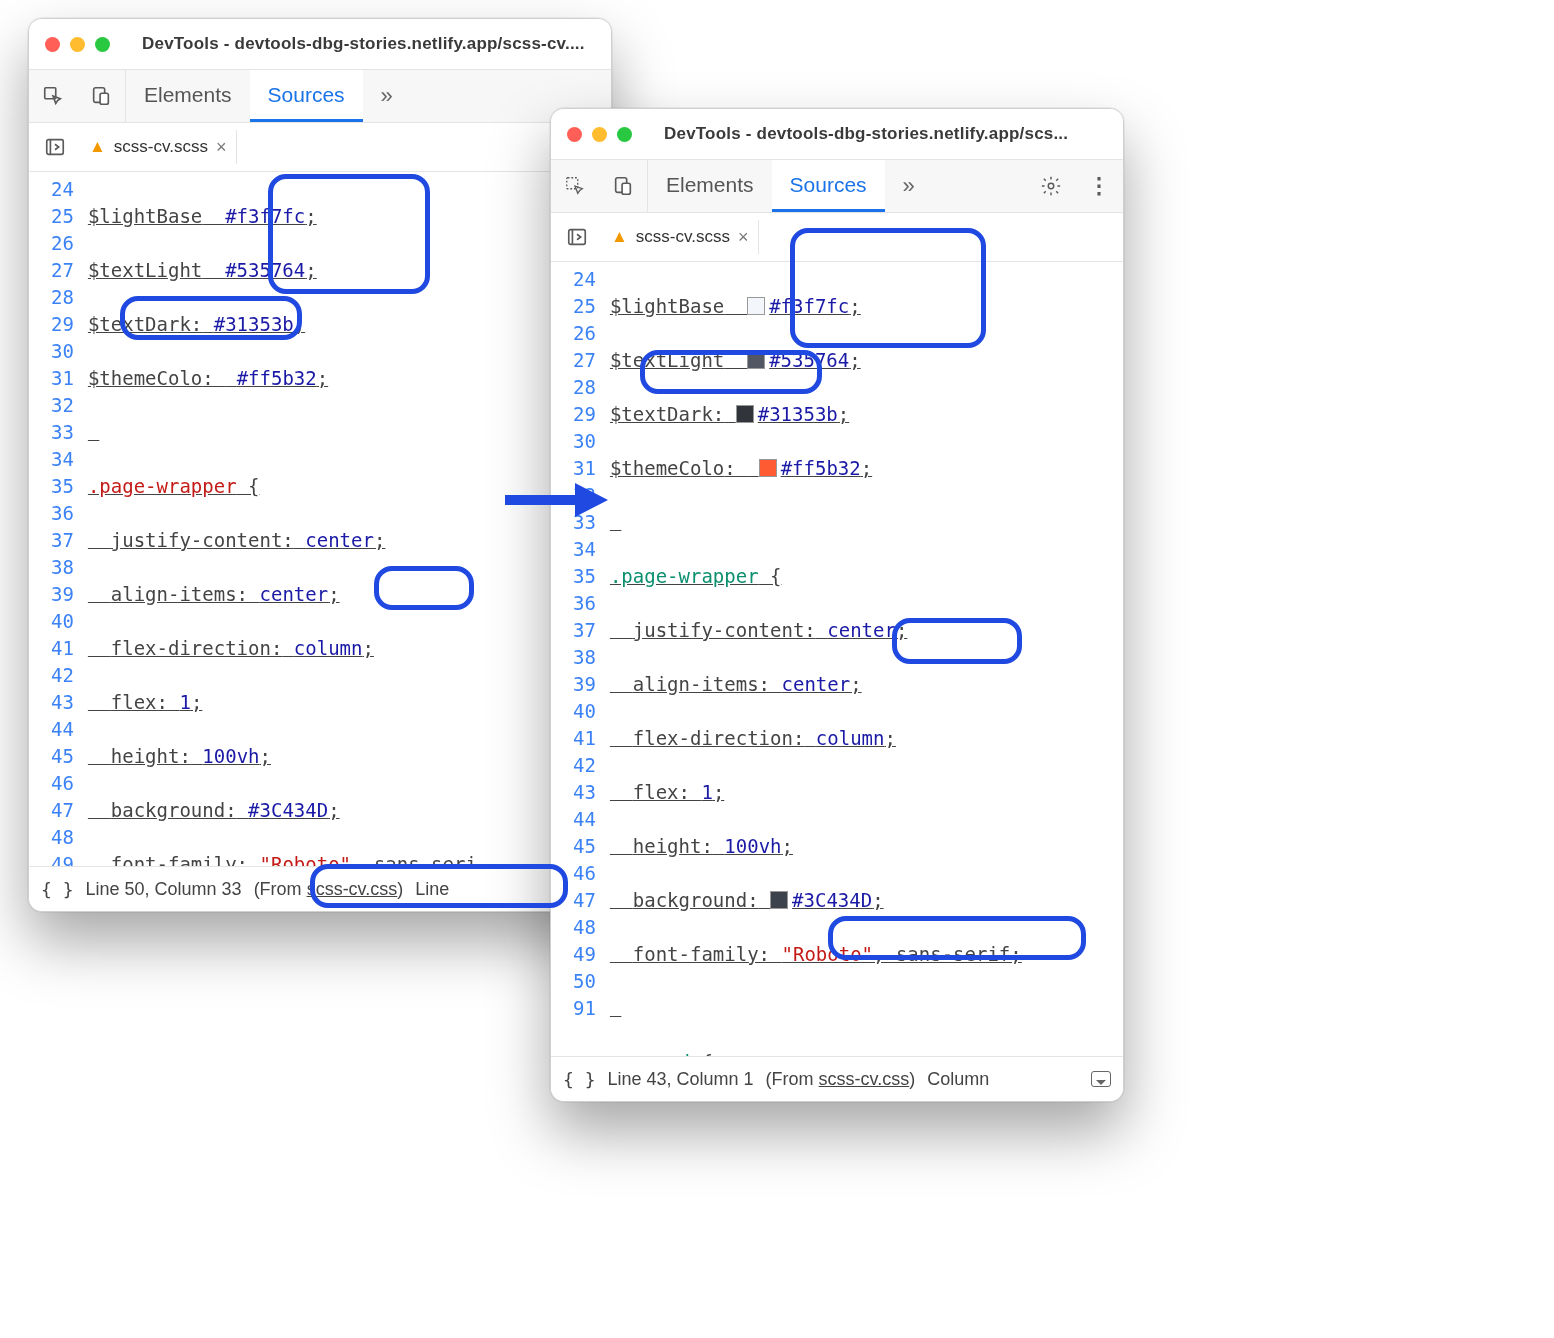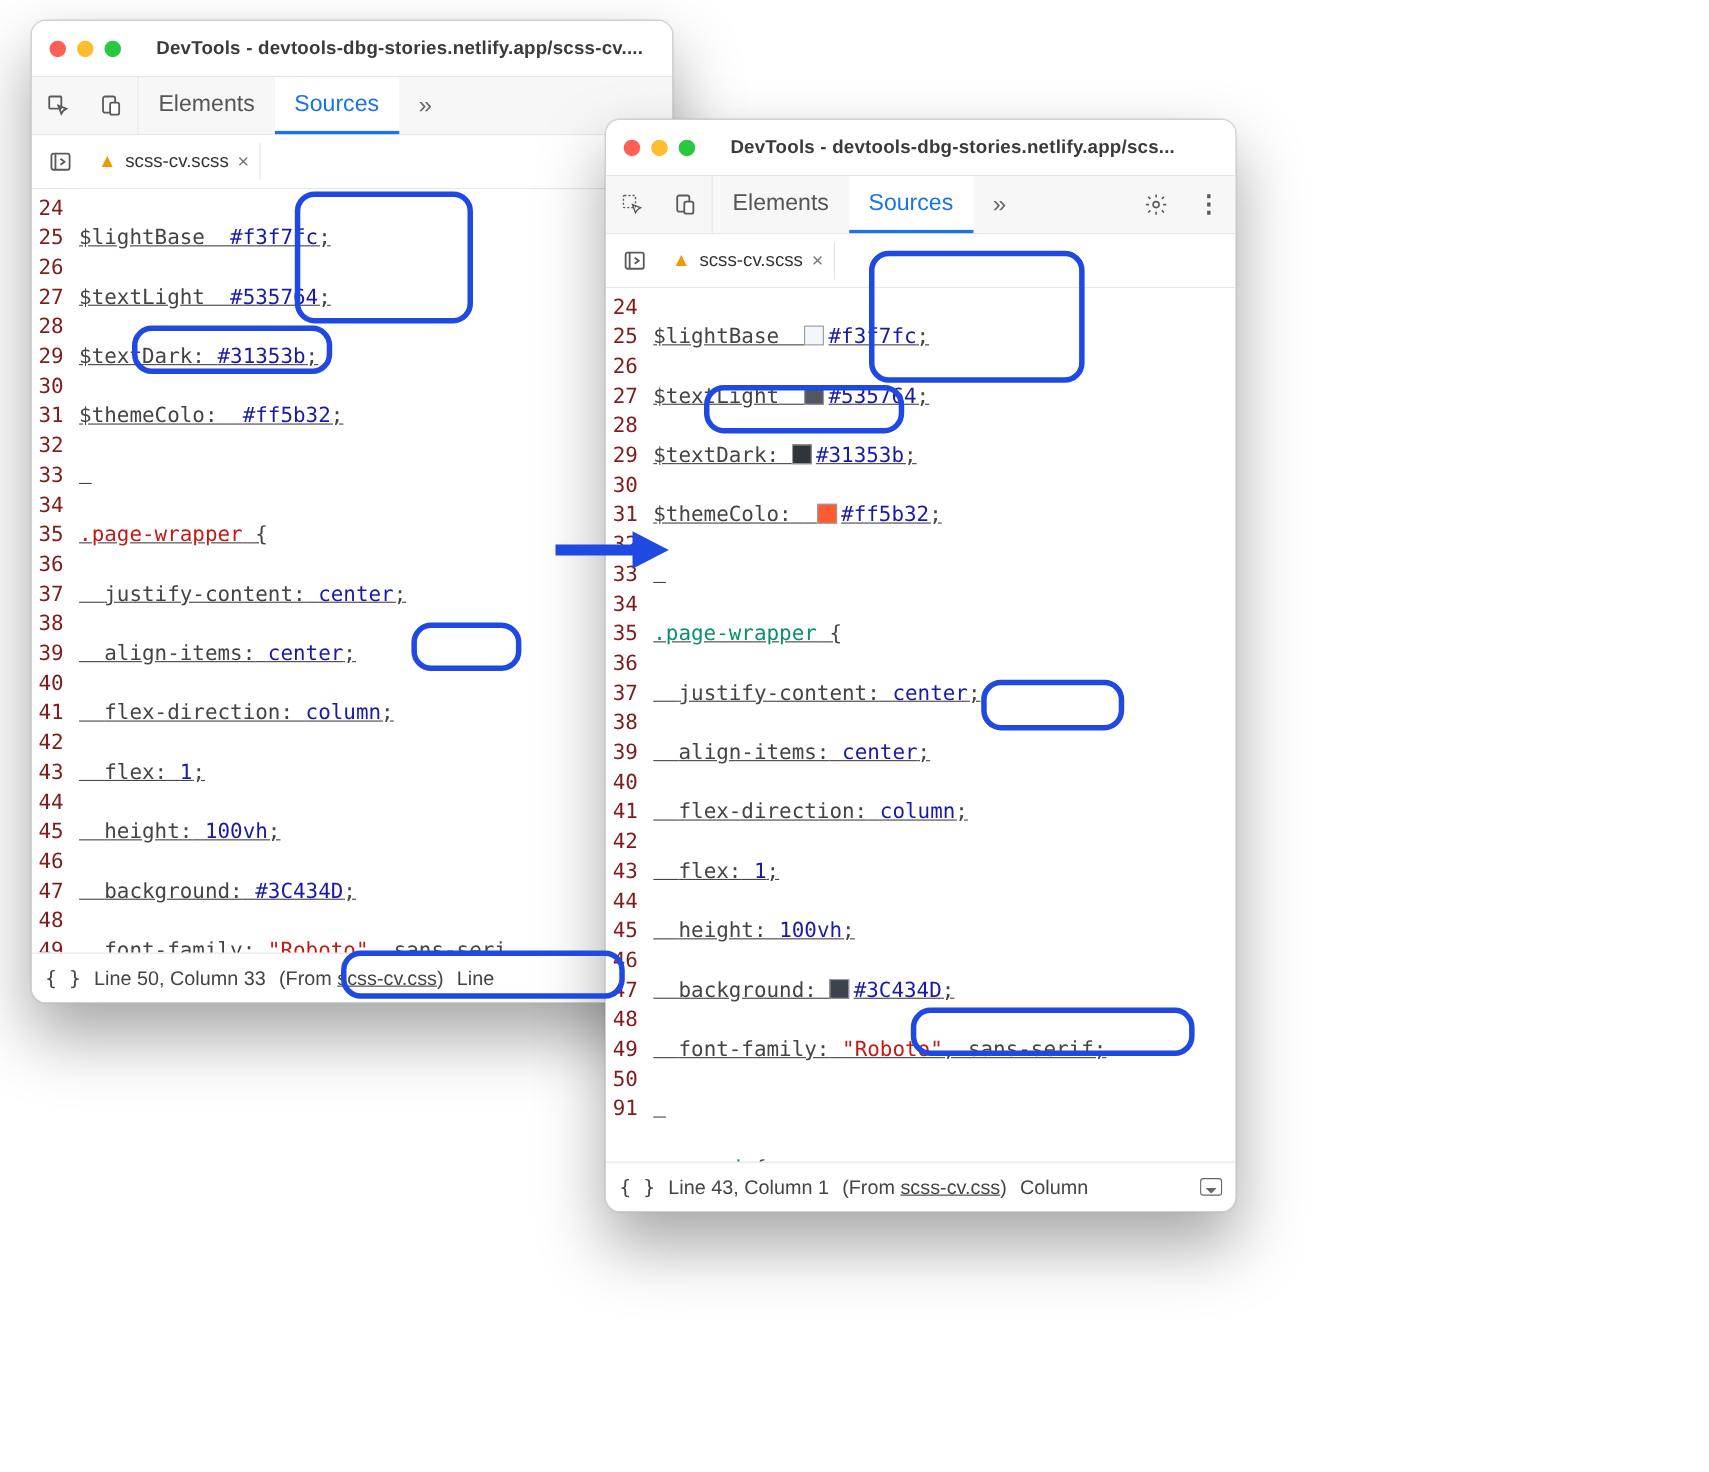--- a/index.html
+++ b/index.html
@@ -14,21 +14,21 @@
 .tabbar .iconbtn { width:48px; display:flex; align-items:center; justify-content:center; color:#5a5a5a; }
 .tabbar .sep { width:1px; background:#e4e4e4; }
 .tab { display:flex; align-items:center; padding:0 18px; font-size:21px; color:#555; border-bottom:3px solid transparent; background:#f7f7f7; }
 .tab.active { background:#fff; border-bottom-color:var(--accent); color:var(--accent); }
 .subbar { height:48px; border-bottom:1px solid #e4e4e4; display:flex; align-items:center; background:#fff; padding:0 6px; gap:4px; }
 .subbar .iconbtn { width:40px; height:40px; display:flex; align-items:center; justify-content:center; color:#5a5a5a; border-radius:4px; }
 .filetab { height:34px; display:flex; align-items:center; gap:8px; padding:0 10px; border-right:1px solid #e4e4e4; background:#fff; font-size:17px; color:#333; }
 .filetab .warn { color:#f29900; }
 .filetab .x { color:#777; font-size:18px; }
 .editor { flex:1; display:flex; background:#fff; overflow:hidden; font-family:"SF Mono",Menlo,Consolas,monospace; font-size:19px; line-height:27px; }
-.gutter { color:#7f1d1d; padding:4px 10px 4px 6px; background:#fff; user-select:none; }
+.gutter { color:#3b82f6; padding:4px 10px 4px 22px; background:#fff; user-select:none; }
 .code { position:relative; flex:1; padding:4px 0 4px 4px; white-space:pre; color:var(--c-prop);text-decoration:underline; }
 .ln { display:block; height:27px; }
 .pn{color:var(--c-prop)} .vl{color:var(--c-val)} .nm{color:var(--c-num)} .str{color:var(--c-str)}
 .sel-a{color:var(--c-sel-a)} .sel-b{color:var(--c-sel-b)}
 .swatch{display:inline-block;width:16px;height:16px;border:1px solid #999;vertical-align:-2px;margin-right:4px}
 .statusbar { height:44px; border-top:1px solid #e4e4e4; background:#fff; display:flex; align-items:center; padding:0 12px; font-size:18px; color:#444; gap:12px; flex:0 0 auto; }
 .statusbar .from u { text-decoration:underline; }
 .hl { position:absolute; border:5px solid var(--hl); border-radius:18px; pointer-events:none; box-sizing:border-box; }
 .arrow { position:absolute; color:var(--hl); }
 svg { display:block; }

